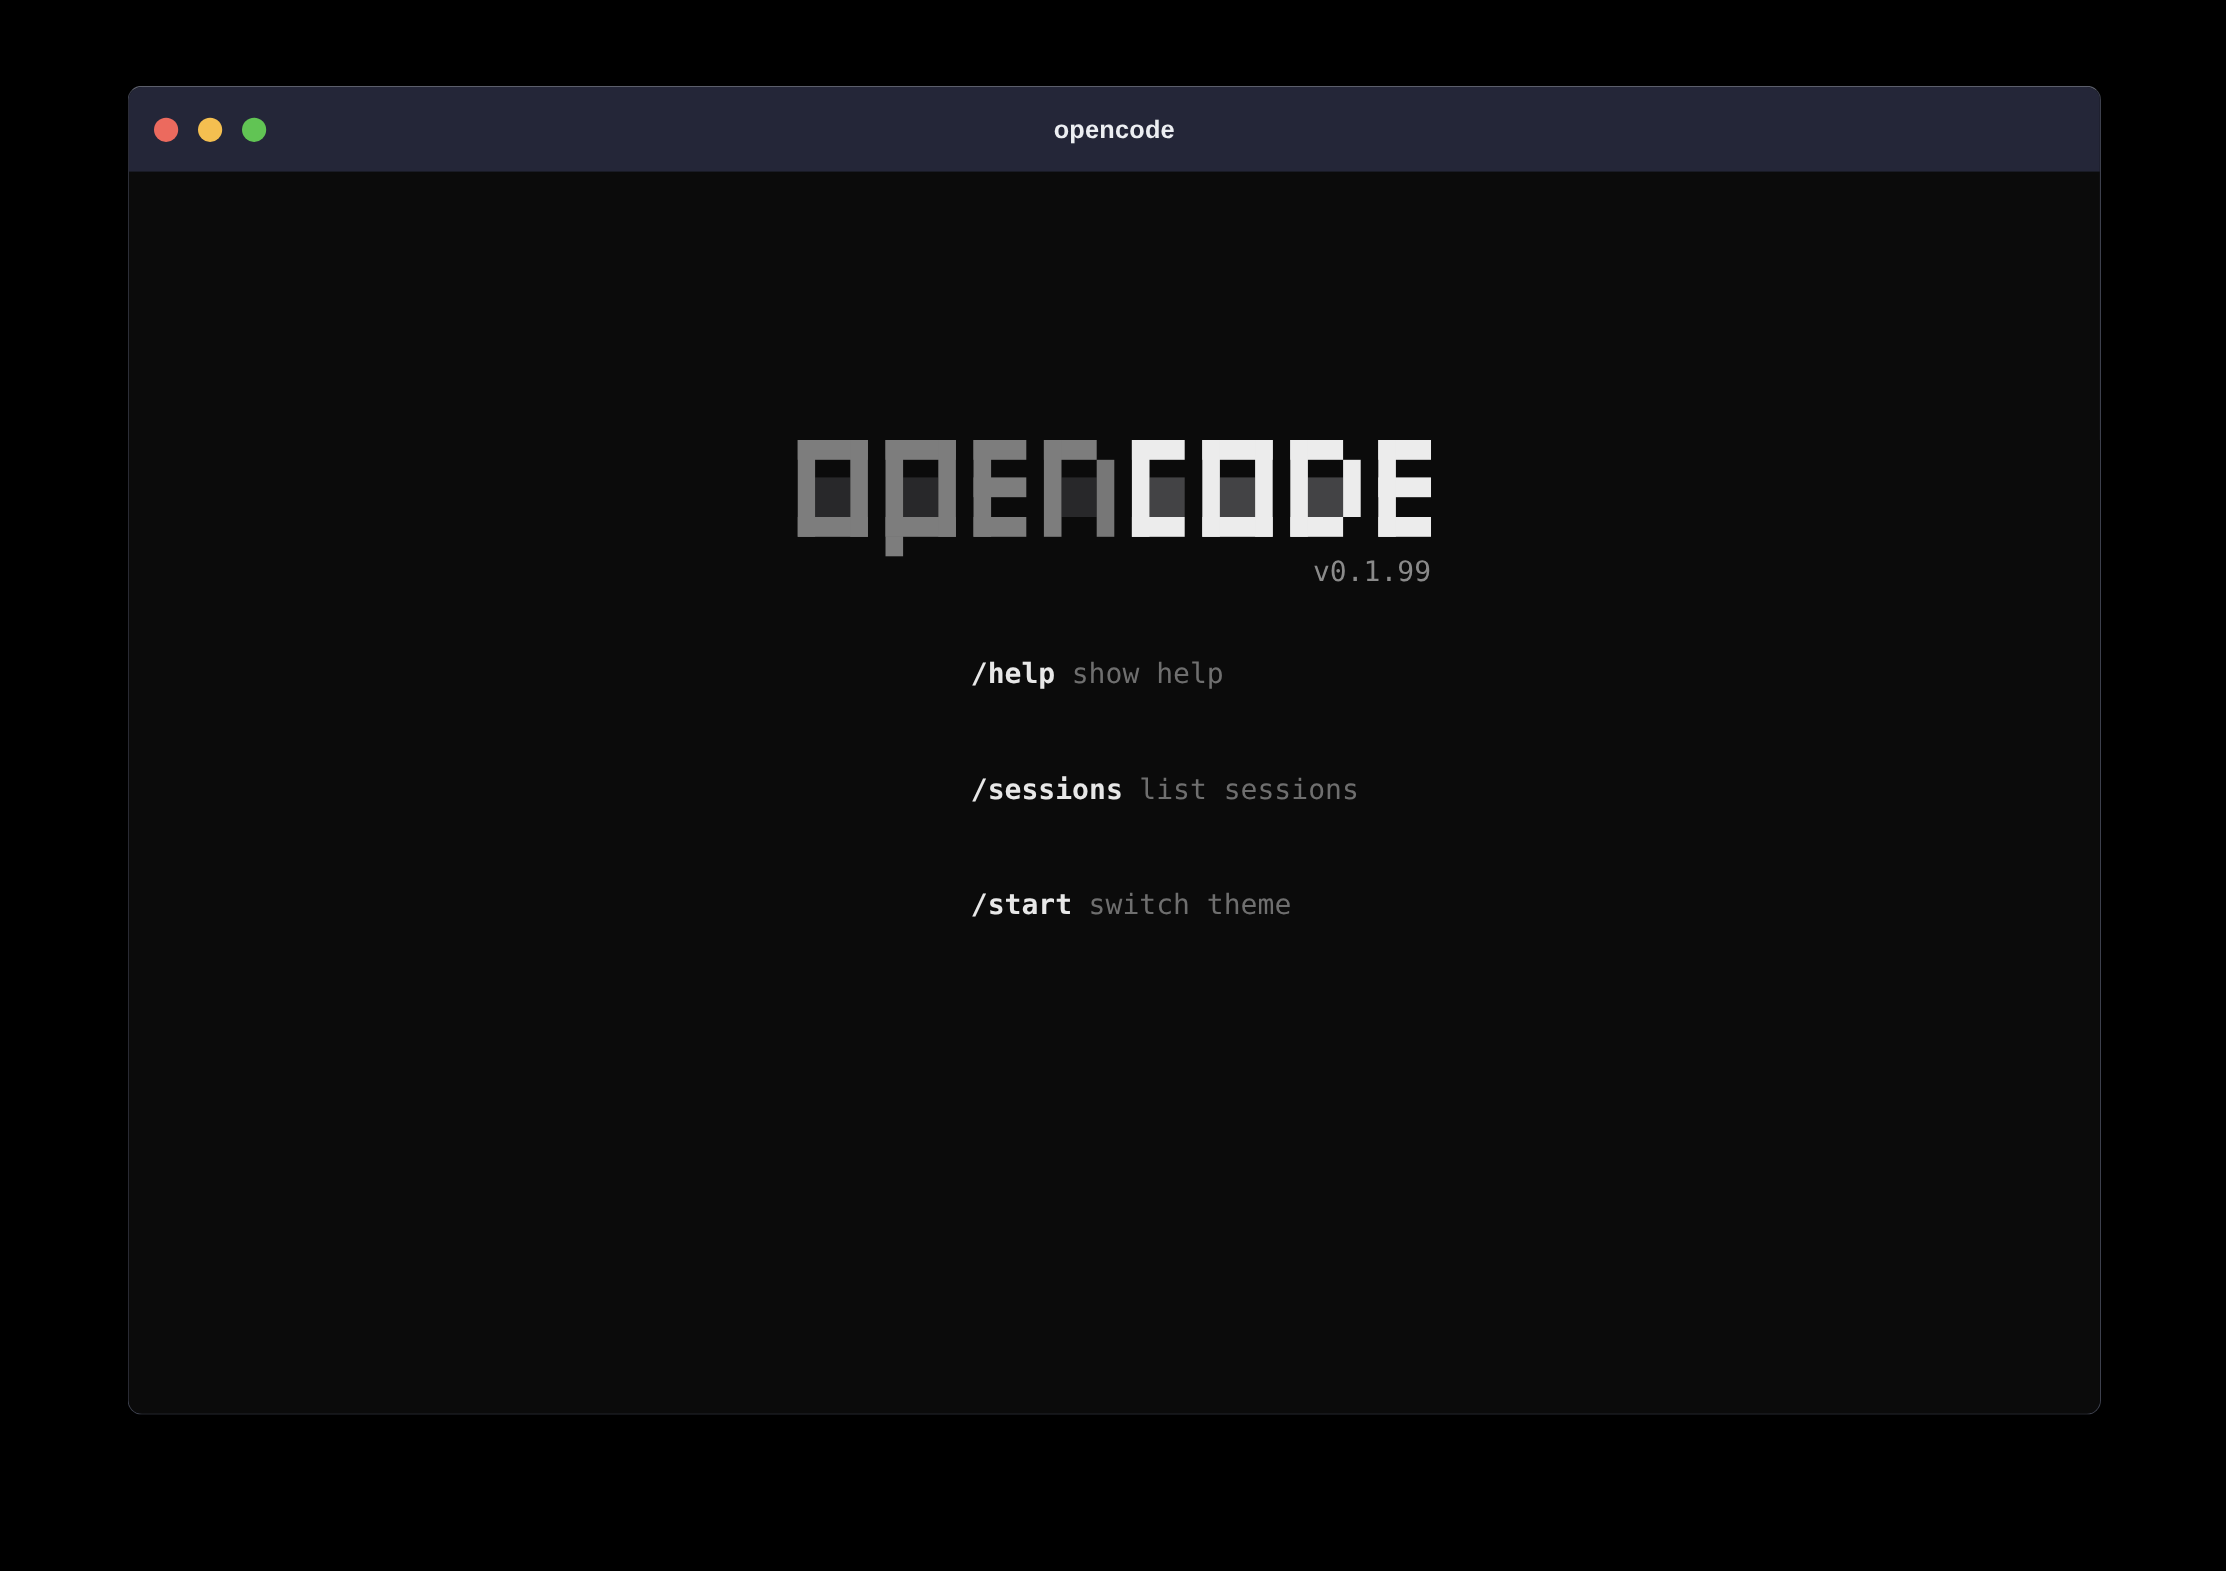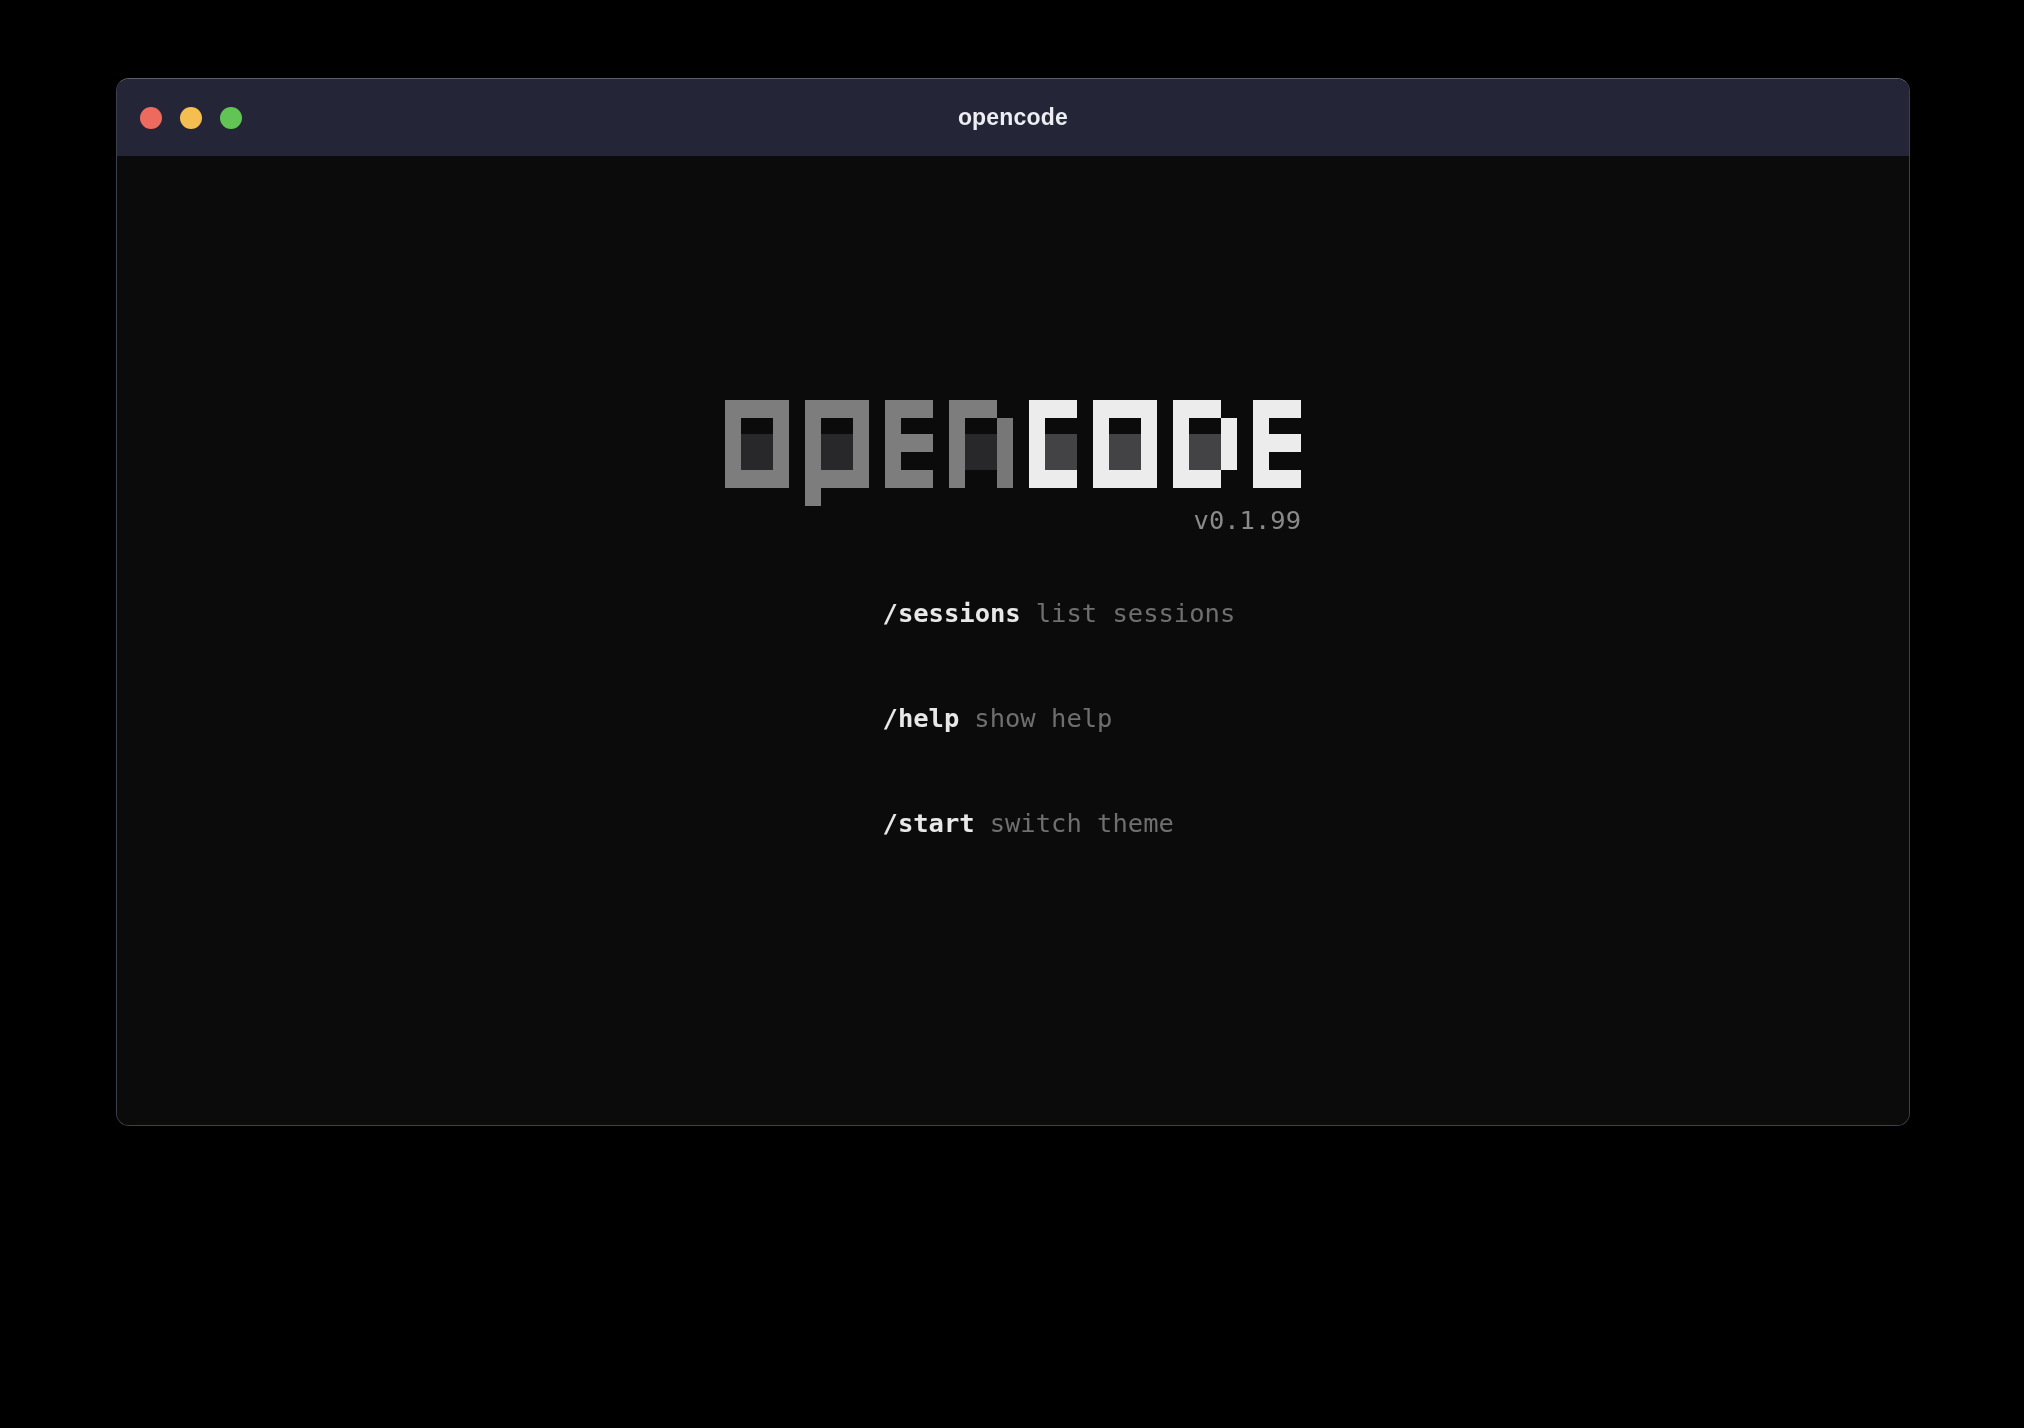--- a/index.html
+++ b/index.html
@@ -2,21 +2,21 @@
 <html style="--window-bg: #0b0b0b; --titlebar-bg: #242638; --panel-bg: #212121; --traffic-red: #ec6a5e; --traffic-yellow: #f4bf50; --traffic-green: #61c454; --logo-gray: #7d7d7d; --logo-gray-dim: #777777; --logo-white: #ececec; --logo-shadow-gray: #28282a; --logo-shadow-white: #434345; --accent-prompt: #e5a472; --accent-cursor: #f0b488; --text-bright: #e8e8e8; --text-dim: #6f6f6f; --text-version: #8a8a8a;"><head>
 <meta charset="utf-8">
 <style>
   html,body{margin:0;padding:0;}
   body{
     width:2024px;height:1428px;background:#000;overflow:hidden;
     font-family:"DejaVu Sans Mono",monospace;
     -webkit-font-smoothing:antialiased;
   }
   .window{
-    position:absolute;left:116px;top:78px;width:1794px;height:1048px;
+    position:absolute;left:116px;top:78px;width:1794px;height:1208px;
     box-sizing:border-box;border:1.5px solid #3d404d;border-top-color:#5c5f6b;
     border-radius:13px;overflow:hidden;background:var(--window-bg);
   }
   .titlebar{
     position:relative;height:77px;background:var(--titlebar-bg);
     display:flex;align-items:center;justify-content:center;
   }
   .traffic{
     position:absolute;left:23px;top:0;height:100%;
     display:flex;align-items:center;gap:18px;
@@ -111,24 +111,24 @@
         <rect class="lw" x="528" y="0" width="48" height="18"></rect>
         <rect class="lw" x="528" y="34" width="48" height="18"></rect>
         <rect class="lw" x="528" y="70" width="48" height="18"></rect>
         <rect class="lw" x="528" y="0" width="16" height="88"></rect>
       </svg>
 
       <div class="version">v0.1.99</div>
 
       <div class="commands">
         <div class="cmd-row">
-          <span class="cmd">/sessions</span><span class="desc">list sessions</span>
+          <span class="cmd">/help</span><span class="desc">show help</span>
         </div>
         <div class="cmd-row">
-          <span class="cmd">/help</span><span class="desc">show help</span>
+          <span class="cmd">/sessions</span><span class="desc">list sessions</span>
         </div>
         <div class="cmd-row">
           <span class="cmd">/start</span><span class="desc">switch theme</span>
         </div>
       </div>
     </div>
 
   </div>
 </div>
 

